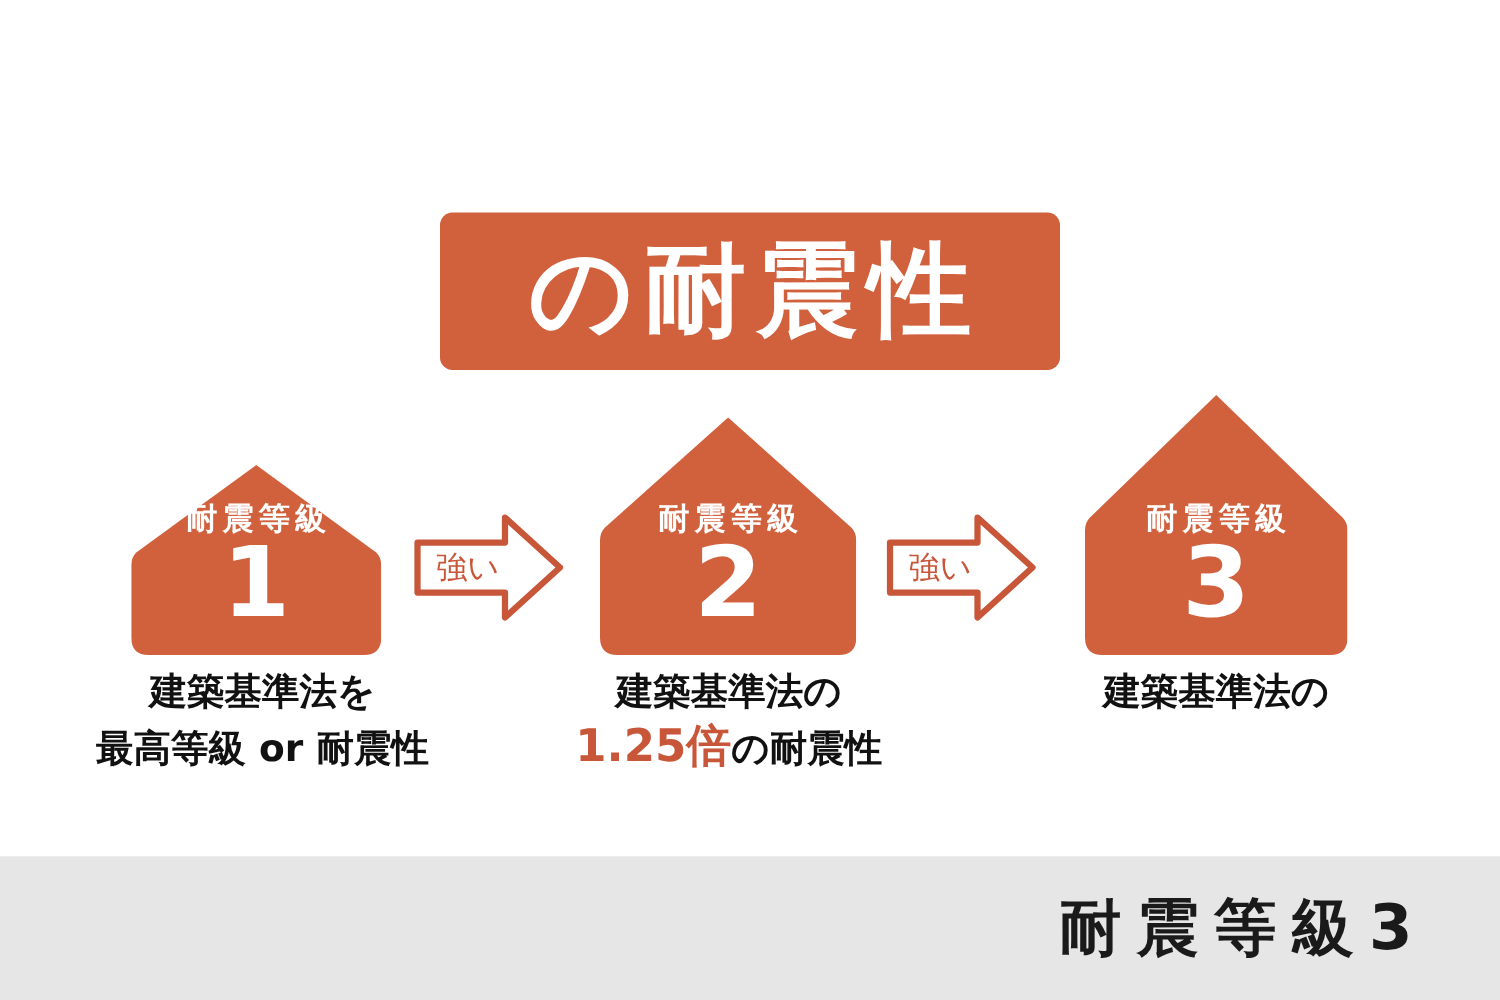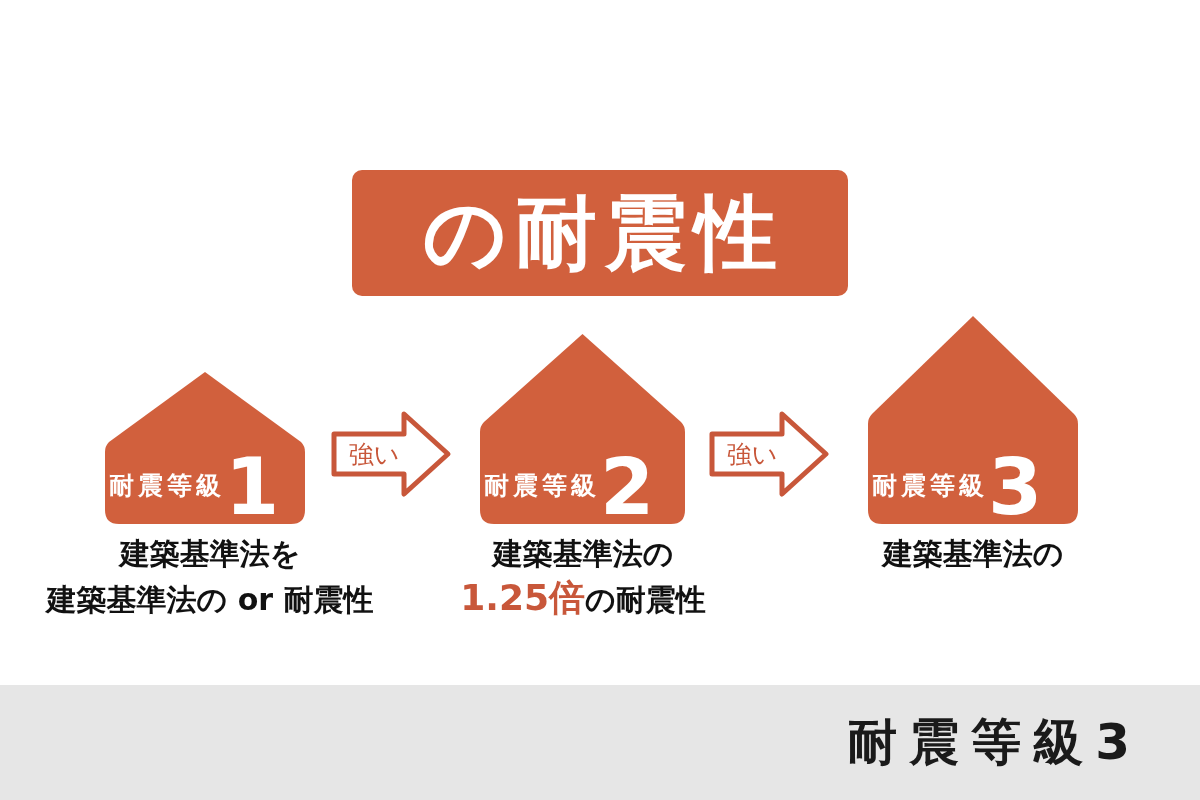--- a/index.html
+++ b/index.html
@@ -55,23 +55,23 @@
     position: absolute;
     inset: 0;
     width: 100%;
     height: 100%;
   }
   .house-shape svg { display: block; width: 100%; height: 100%; }
   .house-labels {
     position: absolute;
     left: 0;
     right: 0;
-    bottom: 0;
+    bottom: 20px;
     display: flex;
-    flex-direction: row;
+    flex-direction: column;
     align-items: center;
   }
   .house-grade-label {
     font-size: 25px;
     font-weight: 700;
     letter-spacing: 4px;
     text-indent: 4px;
     line-height: 1.15;
     white-space: nowrap;
   }
@@ -208,21 +208,21 @@
       </svg>
     </span>
     <div class="house-labels">
       <span class="house-grade-label">耐震等級</span>
       <span class="house-grade-number">3</span>
     </div>
   </div>
 
   <div class="caption" id="caption-1">
     <span class="line">建築基準法を</span>
-    <span class="line"><span>建築基準法の or 耐震性</span><span class="hl"></span><span></span></span>
+    <span class="line"><span>最高等級 or 耐震性</span><span class="hl"></span><span></span></span>
   </div>
 
   <div class="caption" id="caption-2">
     <span class="line">建築基準法の</span>
     <span class="line"><span></span><span class="hl">1.25倍</span><span>の耐震性</span></span>
   </div>
 
   <div class="caption" id="caption-3">
     <span class="line">建築基準法の</span>
   </div>

